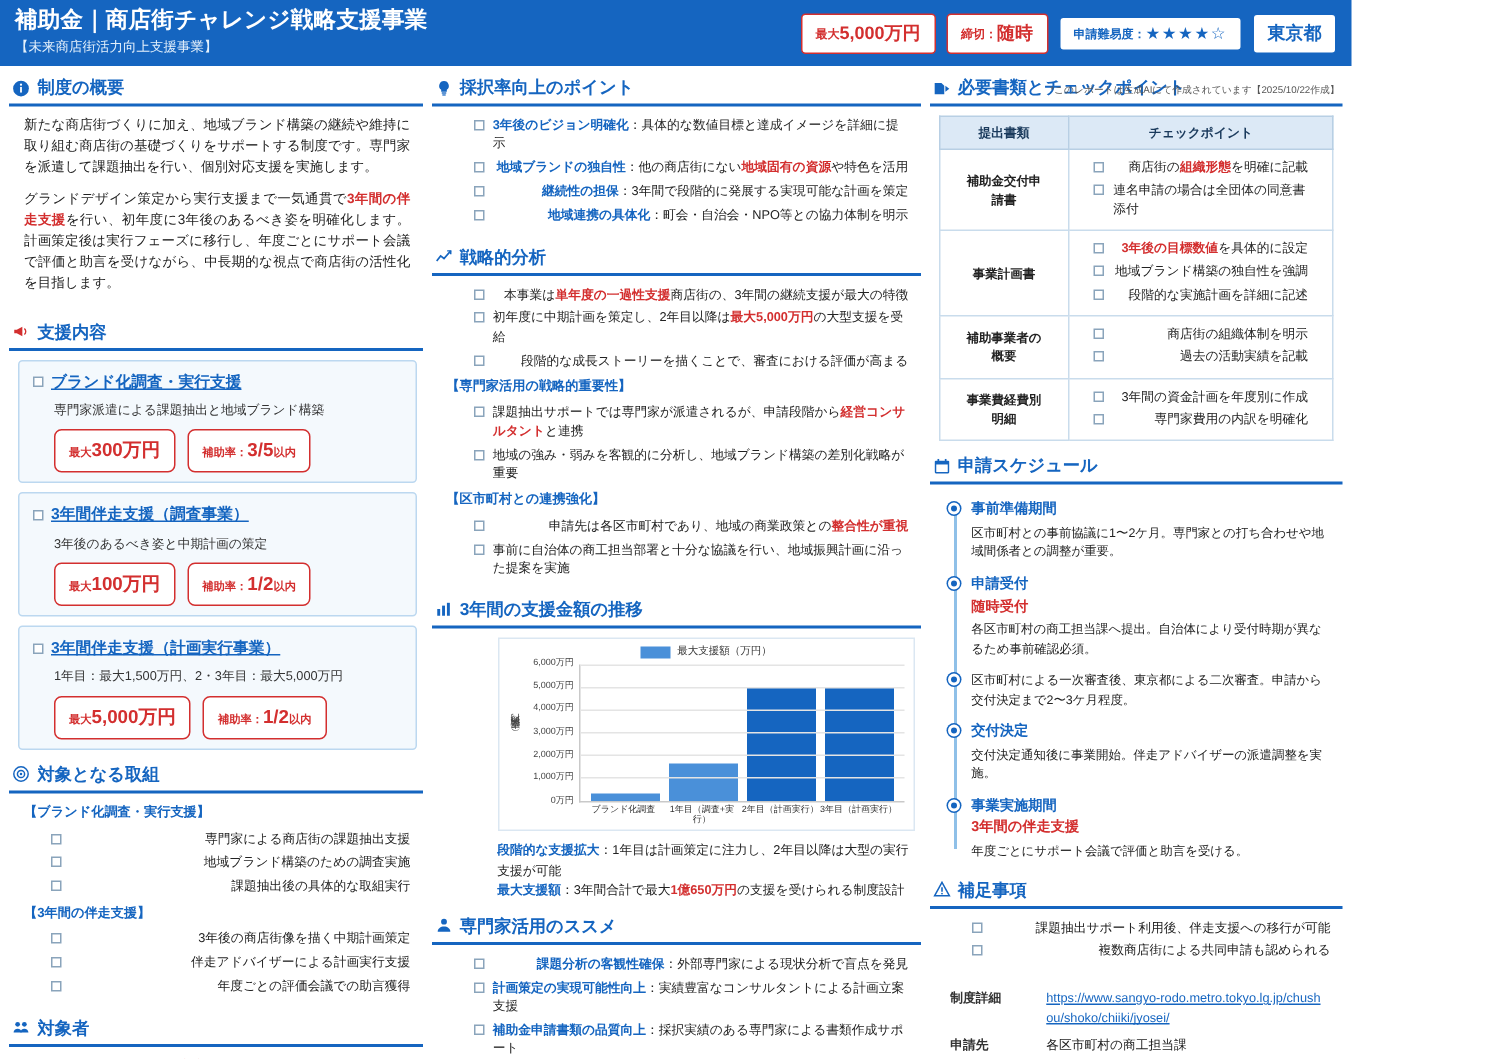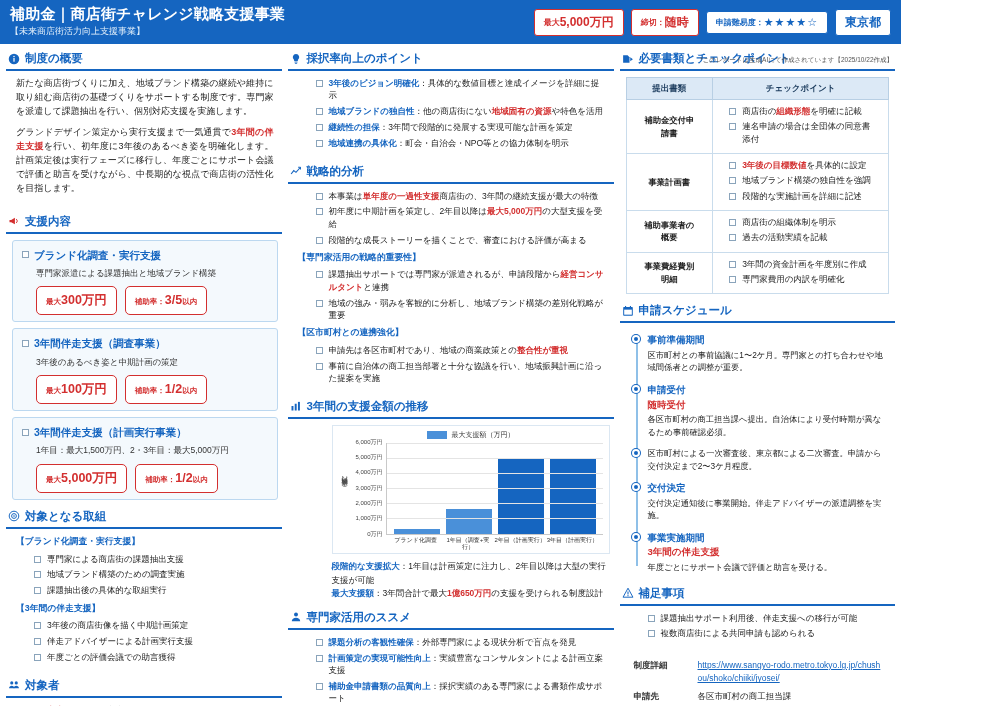--- a/index.html
+++ b/index.html
@@ -47,37 +47,37 @@
   .sec-body { padding: 6px 8px 2px 10px; font-size:9px; line-height:1.55; }
   .para { margin-bottom: 7px; text-align: justify; }
   .red { color:#d32f2f; font-weight:bold; }
   .blue { color:#1565c0; font-weight:bold; }
 
   
   .card {
     border:1px solid #bcd8f0; background:#f4f9fd; border-radius:3px;
     padding:6px 9px; margin-bottom:6px;
   }
-  .card-title { color:#1565c0; font-size:10.5px; font-weight:bold; display:flex; align-items:center; gap:5px;}
+  .card-title { color:#1565c0; font-size:10.5px; font-weight:bold; display:flex; align-items:center; gap:5px;text-decoration:underline;}
   .card-desc { font-size:8.5px; margin:4px 0 6px 14px; color:#333; }
   .chips { display:flex; gap:8px; margin-left:14px; }
   .chip {
     border:1.6px solid #d32f2f; border-radius:5px; background:#fff;
     padding:4px 9px; color:#d32f2f; font-weight:bold; display:flex; align-items:baseline;
   }
   .chip .lbl { font-size:7.5px; }
   .chip .val { font-size:12.5px; }
   .chip .suf { font-size:7.5px; }
 
   
   .cbox {
     width:7px; height:7px; border:1px solid #8aa4bb; display:inline-block;
     flex:none; margin-top:3px; background:#fff;
   }
-  .li { display:flex; gap:6px; align-items:flex-start; margin-bottom:3.5px; font-size:8.5px; line-height:1.45; }
+  .li { display:flex; gap:6px; align-items:flex-start; margin-bottom:3.5px; font-size:8.5px; line-height:1.45;justify-content:space-between; }
   .li-ind { margin-left:18px; }
   .grp-title { color:#1565c0; font-size:8.8px; font-weight:bold; margin:5px 0 4px 0; }
   .grp-title.first { margin-top:0; }
 
   
   .chart-wrap { border:1px solid #dbe7f2; background:#fff; padding:4px 6px 2px; margin:2px 0 6px; }
   .chart-legend { display:flex; justify-content:center; align-items:center; gap:5px; font-size:7px; color:#333; margin-bottom:2px;}
   .legend-swatch { width:20px; height:8px; background:#4a90d9; display:inline-block; }
   .plot { display:flex; height:92px; }
   .ylab { writing-mode: vertical-rl; transform: rotate(180deg); font-size:6.5px; color:#444;

